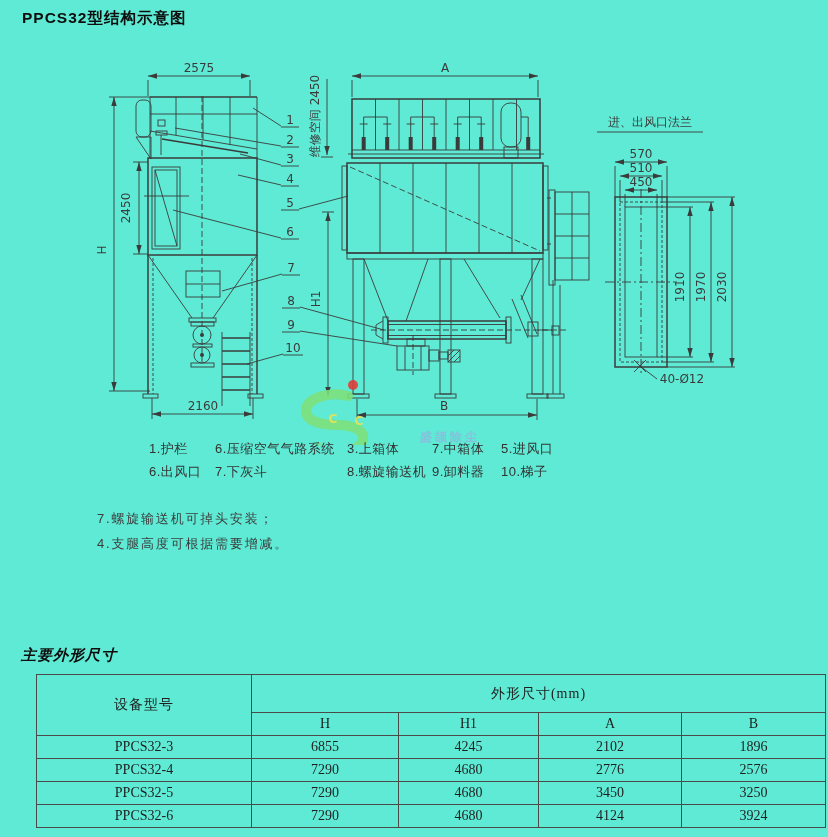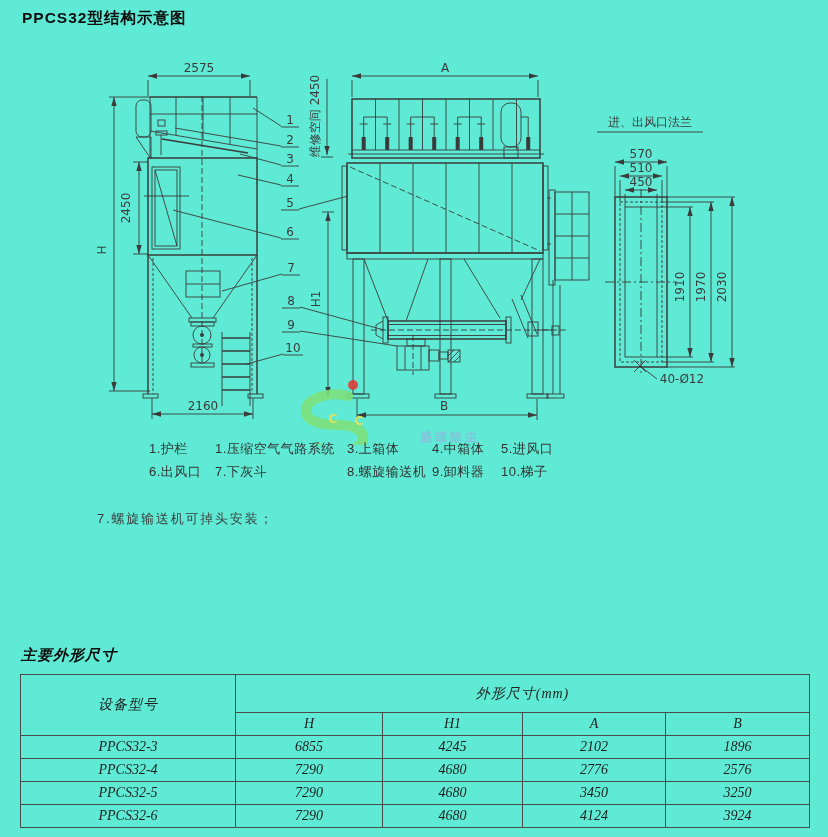--- a/index.html
+++ b/index.html
@@ -17,22 +17,22 @@
   .dwg text{fill:#3b3b3b;}
   .t10{font-size:10px}.t11{font-size:11px}.t13{font-size:13px}.t95{font-size:9.5px}
   .wm{opacity:0.88}
   .wm path{fill:none;stroke-width:10;stroke-linecap:round}
   .wm text{font-weight:bold}
   .legend-item{position:absolute;font-size:13px;color:#333;letter-spacing:0.5px;white-space:nowrap;}
   .notes{position:absolute;left:70px;top:506px;font-size:13px;color:#3d3d3d;letter-spacing:1.8px;line-height:25px;}
   .note-line{white-space:nowrap;}
   .note-line.indent{padding-left:27px;}
   .table-title{position:absolute;left:21px;top:646px;font-size:15px;font-weight:bold;color:#0d0d0d;letter-spacing:1px;font-style:italic;}
-  .dims-table{position:absolute;left:20px;top:674px;border-collapse:collapse;table-layout:fixed;
-              font-family:"Liberation Serif",serif;color:#1f1f1f;font-style:italic;}
+  .dims-table{position:absolute;left:36px;top:674px;border-collapse:collapse;table-layout:fixed;
+              font-family:"Liberation Serif",serif;color:#1f1f1f;}
   .dims-table th,.dims-table td{border:1px solid #4a4a4a;text-align:center;vertical-align:middle;
               font-weight:normal;padding:0;font-size:14px;}
   .dims-table .group-h{height:38px;font-size:14px;letter-spacing:1px;}
   .dims-table .sub-h{height:23px;font-size:13px;}
   .dims-table tbody tr{height:23px;}
   .dims-table .model-h{font-size:14px;letter-spacing:1px;}
 </style>
 </head>
 <body>
 
@@ -310,33 +310,34 @@
       <path d="M348,396 C330,391 307,398 306,410 C305,421 321,425 337,425 C356,425 367,432 362,442 C357,452 333,456 319,448" stroke="#7ee07a"></path>
       <circle cx="353" cy="385" r="5" stroke="none" fill="#e23a35"></circle>
       <text x="333" y="423" font-size="19" fill="#f2e14c">C</text>
       <text x="359" y="425" font-size="19" fill="#f2e14c">C</text>
       <text x="450" y="441" font-size="28" letter-spacing="3" fill="#8cbade">盛颉除尘</text>
     </g>
   </svg>
 
   <div>
     <span class="legend-item" style="left:149px;top:440px">1.护栏</span>
-    <span class="legend-item" style="left:215px;top:440px">1.压缩空气气路系统</span>
+    <span class="legend-item" style="left:215px;top:440px">6.压缩空气气路系统</span>
     <span class="legend-item" style="left:347px;top:440px">3.上箱体</span>
-    <span class="legend-item" style="left:432px;top:440px">4.中箱体</span>
+    <span class="legend-item" style="left:432px;top:440px">7.中箱体</span>
     <span class="legend-item" style="left:501px;top:440px">5.进风口</span>
     <span class="legend-item" style="left:149px;top:463px">6.出风口</span>
     <span class="legend-item" style="left:215px;top:463px">7.下灰斗</span>
     <span class="legend-item" style="left:347px;top:463px">8.螺旋输送机</span>
     <span class="legend-item" style="left:432px;top:463px">9.卸料器</span>
     <span class="legend-item" style="left:501px;top:463px">10.梯子</span>
   </div>
 
   <div class="notes">
     <div class="note-line indent"><span>7.螺旋输送机可掉头安装；</span></div>
+    <div class="note-line indent"><span>4.支腿高度可根据需要增减。</span></div>
   </div>
 
   <div class="table-title">主要外形尺寸</div>
 
   <table class="dims-table">
     <colgroup>
       <col style="width:215px">
         <col style="width:147px">
         <col style="width:140px">
         <col style="width:143px">

